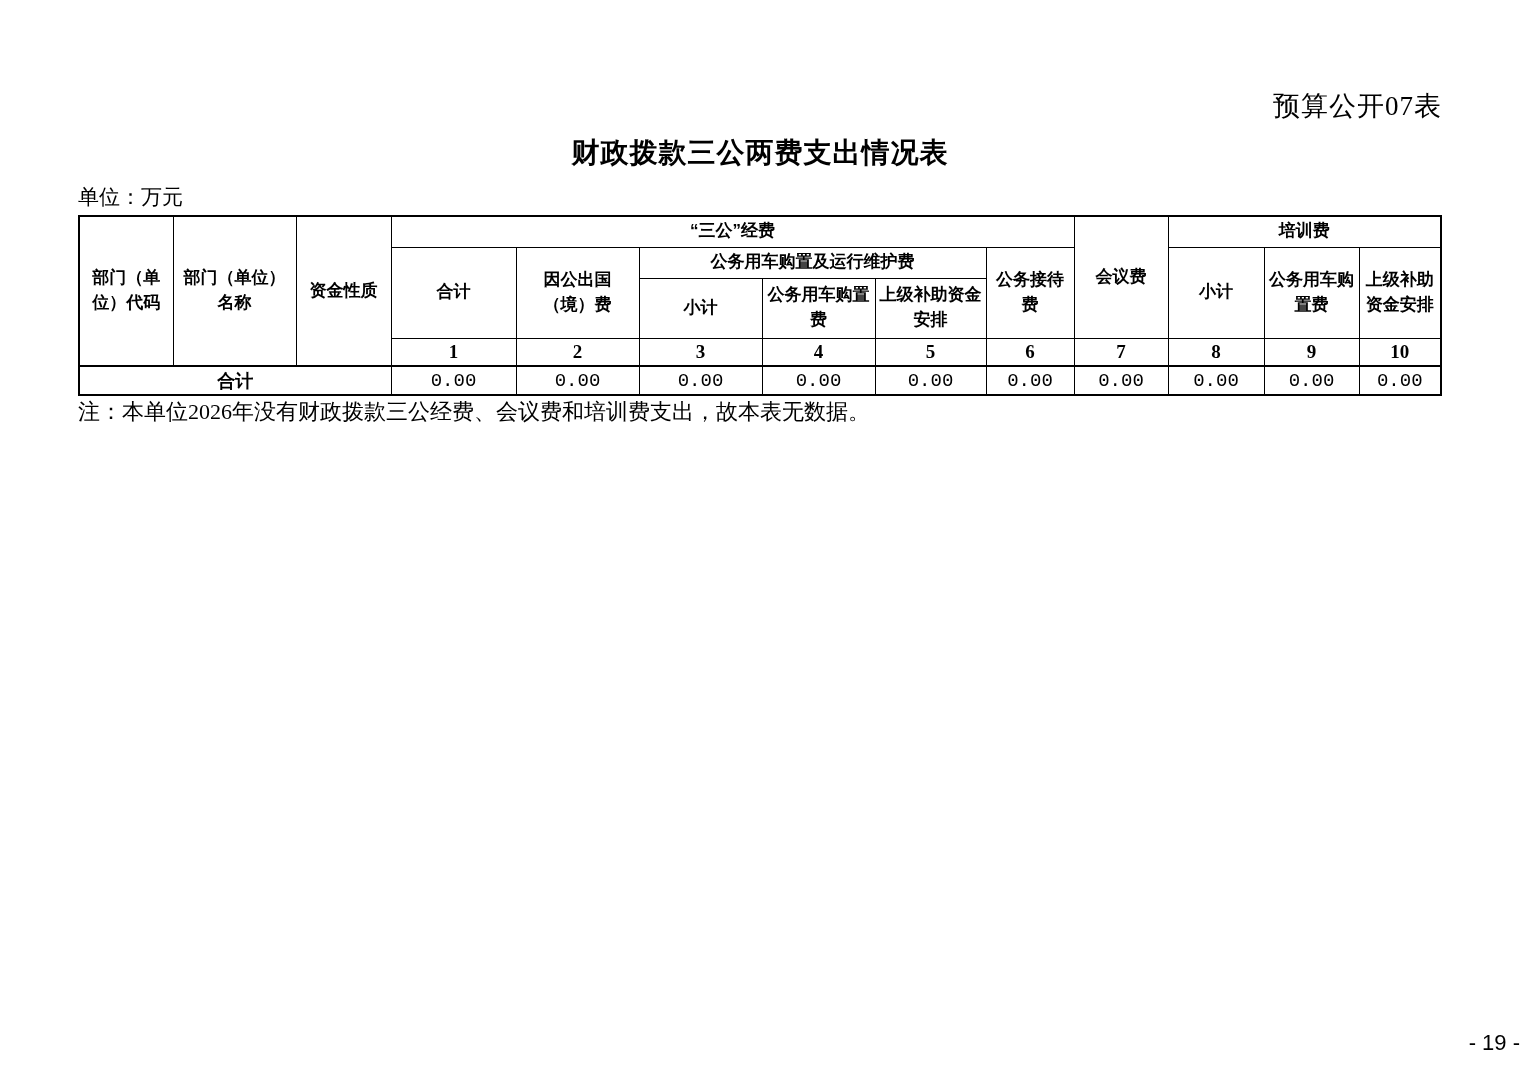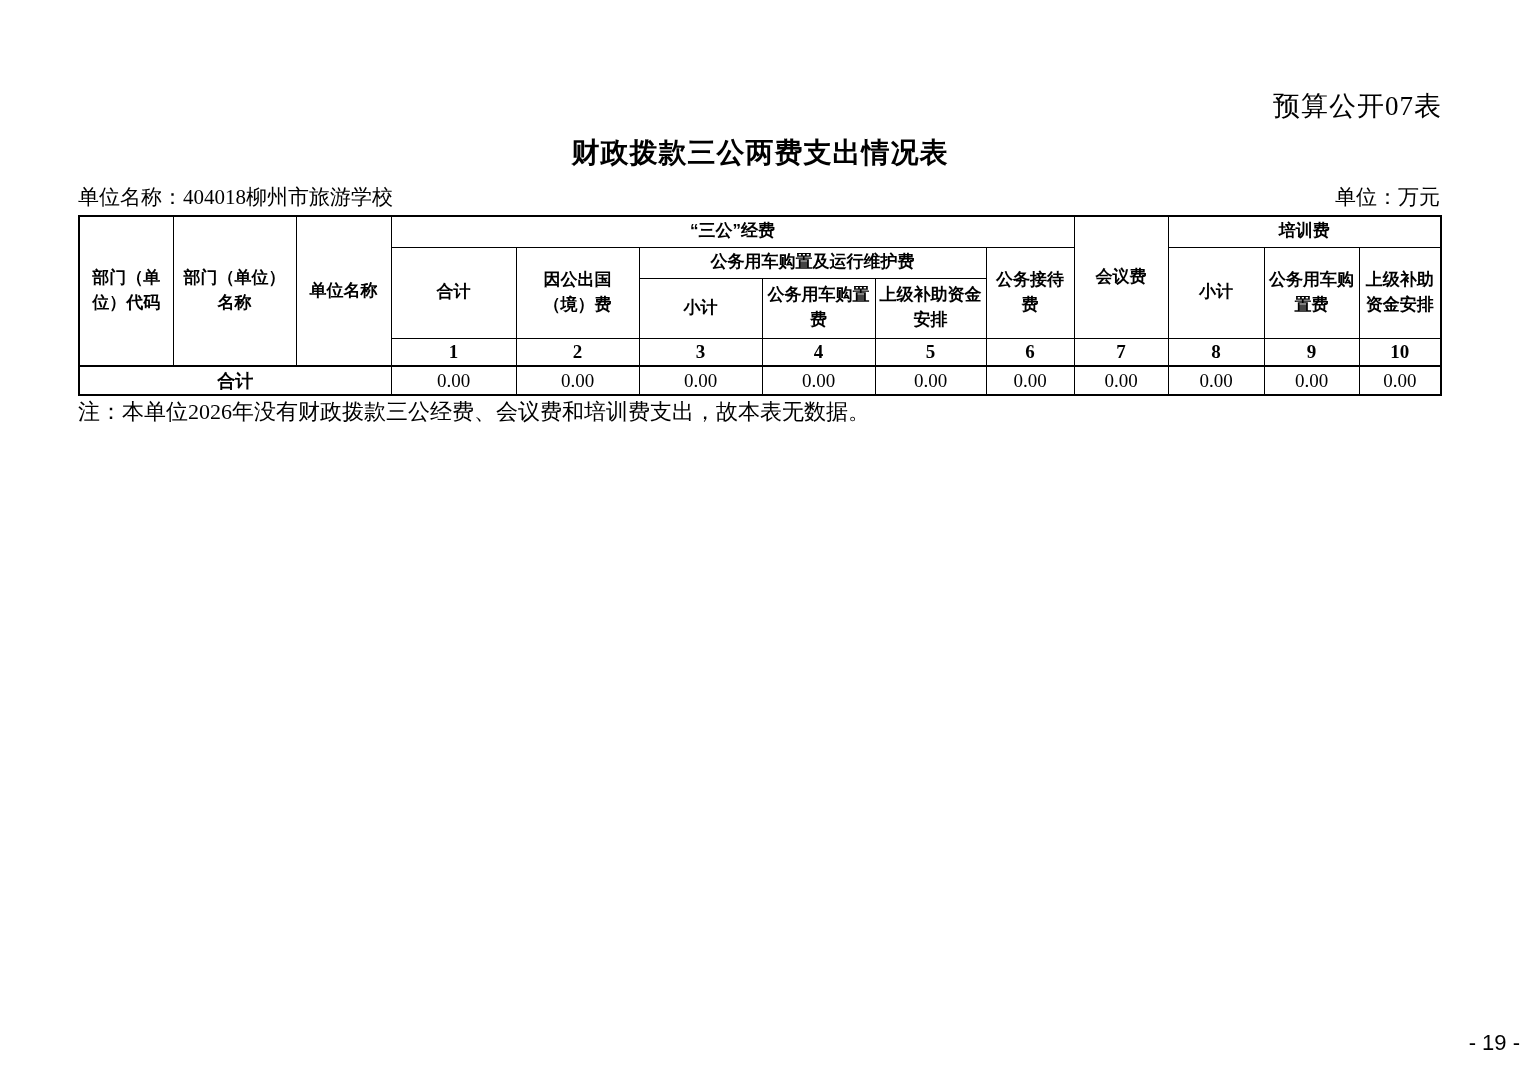--- a/index.html
+++ b/index.html
@@ -75,21 +75,21 @@
 
   .num-cell {
     font-family: "Liberation Serif", "DejaVu Serif", serif;
     font-weight: bold;
     font-size: 19px;
     border-bottom: 2px solid #000 !important;
   }
   .hdr-left { border-bottom: 2px solid #000 !important; }
 
   .val-cell {
-    font-family: Liberation Serif, serif;
+    font-family: Liberation Mono, monospace;
     font-size: 19px;
     text-align: right;
     padding-right: 6px;
   }
   .total-label-cell {
     font-family: "Liberation Sans", "DejaVu Sans", sans-serif;
     font-weight: bold;
     font-size: 18px;
     text-align: center;
   }
@@ -113,21 +113,20 @@
   }
 </style>
 </head>
 <body>
 
 <div class="corner-label">预算公开07表</div>
 
 <div class="doc-title">财政拨款三公两费支出情况表</div>
 
 <div class="meta-row">
-  <span>单位名称：404018柳州市旅游学校</span>
   <span>单位：万元</span>
 </div>
 
 <table class="budget-table">
   <colgroup>
     <col style="width:94px">
       <col style="width:123px">
       <col style="width:95px">
     <col style="width:125px">
       <col style="width:123px">
@@ -137,21 +136,21 @@
       <col style="width:88px">
     <col style="width:94px">
       <col style="width:96px">
       <col style="width:95px">
     <col style="width:82px">
   </colgroup>
   <tbody>
       <tr class="row-group1">
     <th rowspan="4" class="hdr-left">部门（单位）代码</th>
     <th rowspan="4" class="hdr-left">部门（单位）名称</th>
-    <th rowspan="4" class="hdr-left">单位名称</th>
+    <th rowspan="4" class="hdr-left">资金性质</th>
     <th colspan="6">“三公”经费</th>
     <th rowspan="3">会议费</th>
     <th colspan="3">培训费</th>
   </tr>
   <tr class="row-group2">
     <th rowspan="2">合计</th>
     <th rowspan="2">因公出国（境）费</th>
     <th colspan="3">公务用车购置及运行维护费</th>
     <th rowspan="2">公务接待费</th>
     <th rowspan="2">小计</th>

